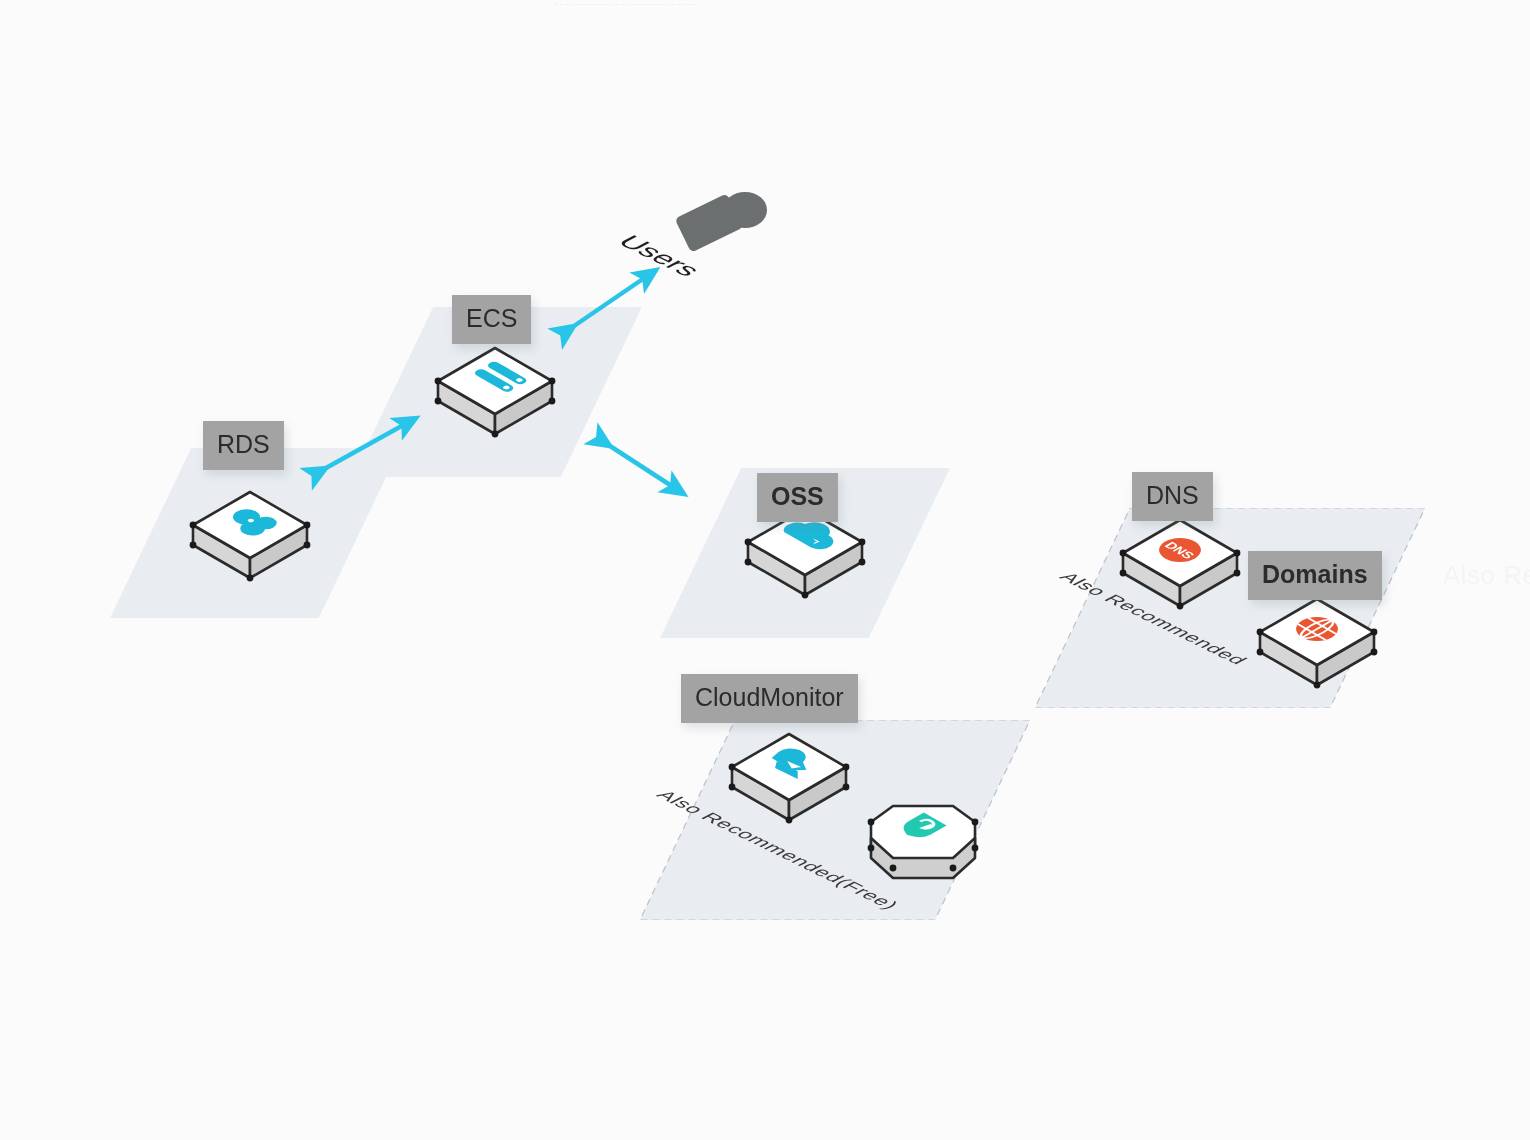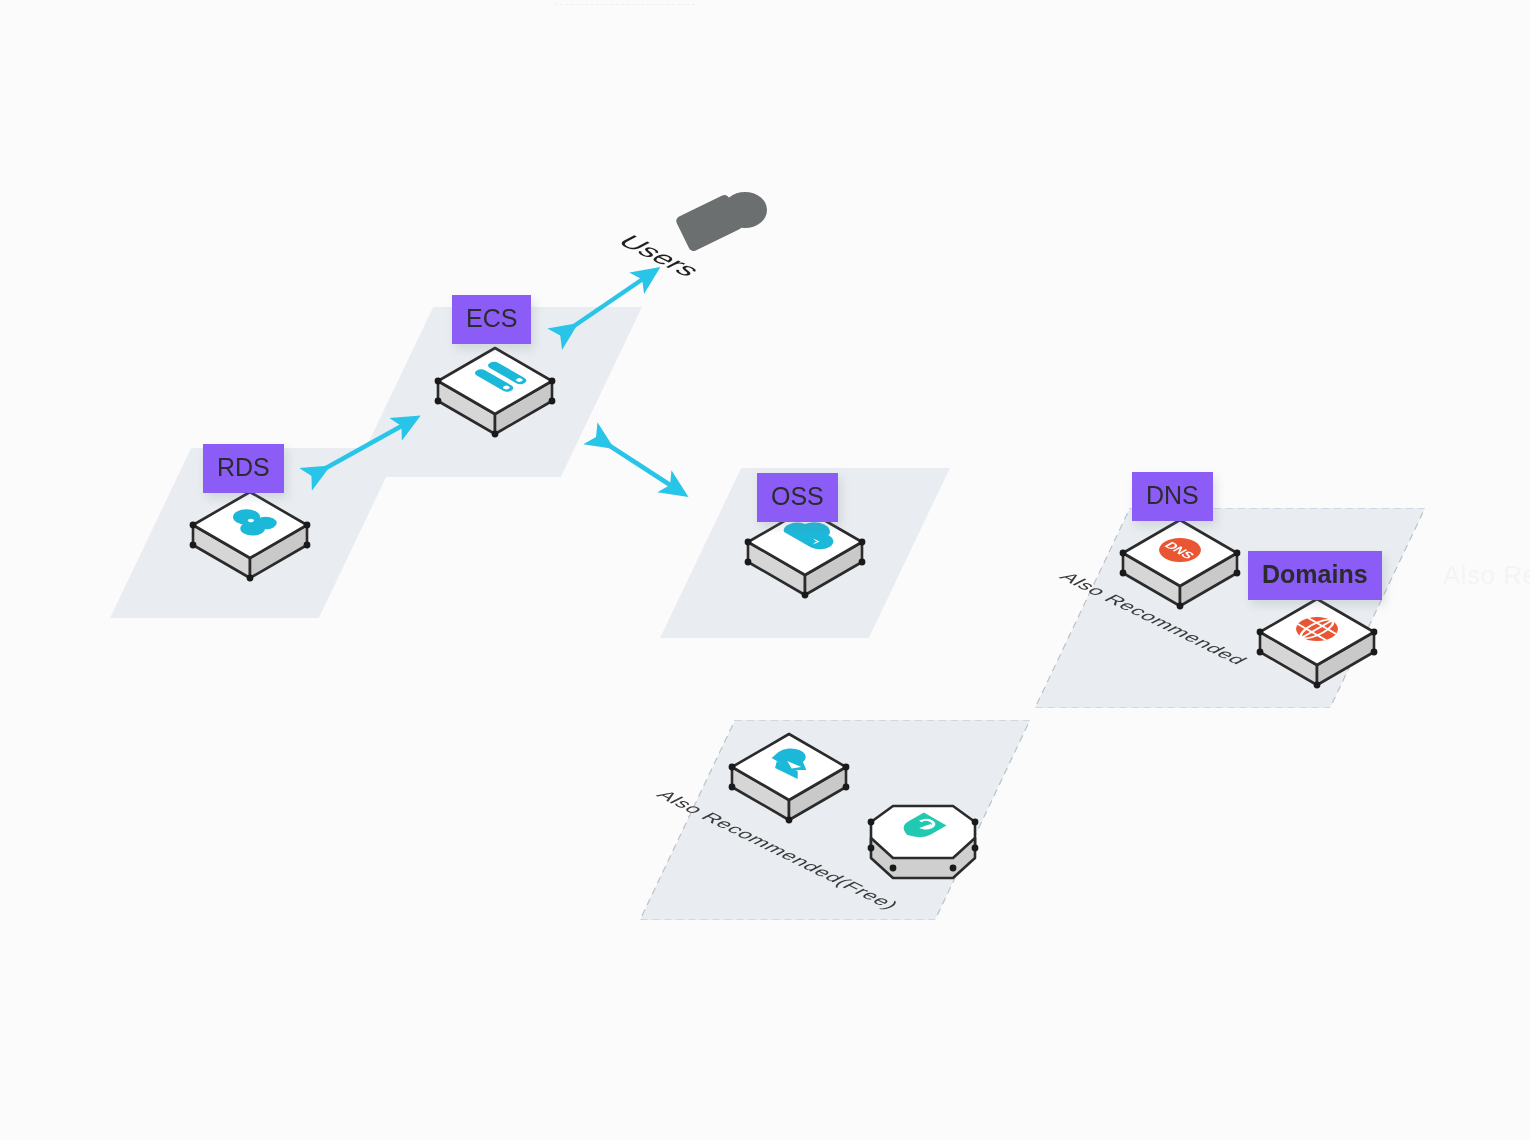--- a/index.html
+++ b/index.html
@@ -32,21 +32,21 @@
   .plane-label.ghost {
     color: #f2f4f6;
     font-size: 26px;
   }
   .node {
     position: absolute;
   }
   .node svg { display: block; overflow: visible; }
   .tag {
     position: absolute;
-    background: #8b5cf6;
+    background: #a3a3a3;
     color: #2b2b2b;
     font-size: 25px;
     line-height: 1;
     padding: 11px 14px 13px 14px;
     white-space: nowrap;
     box-shadow: 3px 5px 9px rgba(120,130,140,0.22);
     z-index: 40;
   }
   .arrow { position: absolute; z-index: 30; }
   .arrow svg { display: block; overflow: visible; }
@@ -162,61 +162,62 @@
       <g transform="translate(67,53)">
         <g transform="matrix(0.87,0.5,-0.87,0.5,0,0)">
           <circle cx="-8" cy="-4" r="11" fill="#1cb8da"></circle>
           <circle cx="9" cy="-9" r="9" fill="#1cb8da"></circle>
           <circle cx="7" cy="4" r="10" fill="#1cb8da"></circle>
           <circle cx="-2" cy="-3" r="2.4" fill="#ffffff"></circle>
         </g>
       </g>
     </svg>
   </div>
-  <div class="tag" style="left:203px; top:444px;">RDS</div>
+  <div class="tag" style="left:203px; top:421px;">RDS</div>
 
   <div class="node" style="left:738px; top:487px; width:135px; height:110px; z-index:25;">
     <svg width="135" height="110" viewBox="0 0 135 110">
       <polygon points="10,55 10,75 67,108 67,88" fill="#d6d6d6" stroke="#2b2b2b" stroke-width="2.6" stroke-linejoin="round"></polygon>
       <polygon points="67,88 67,108 124,75 124,55" fill="#c9c9c9" stroke="#2b2b2b" stroke-width="2.6" stroke-linejoin="round"></polygon>
       <polygon points="67,22 10,55 67,88 124,55" fill="#ffffff" stroke="#2b2b2b" stroke-width="2.6" stroke-linejoin="round"></polygon>
       <circle cx="10" cy="55" r="3.4" fill="#1a1a1a"></circle>
       <circle cx="124" cy="55" r="3.4" fill="#1a1a1a"></circle>
       <circle cx="10" cy="75" r="3.4" fill="#1a1a1a"></circle>
       <circle cx="124" cy="75" r="3.4" fill="#1a1a1a"></circle>
       <circle cx="67" cy="108" r="3.4" fill="#1a1a1a"></circle>
       <g transform="translate(67,53)">
         <g transform="matrix(0.87,0.5,-0.87,0.5,0,0)">
           <path d="M-20,4 a11,11 0 0,1 4,-20 a13,13 0 0,1 25,-2 a10,10 0 0,1 2,22 Z" fill="#1cb8da"></path>
           <path d="M-3,6 L9,-5 L3,-6 L10,-7 L9,0 L8,-4 Z" fill="#ffffff"></path>
         </g>
       </g>
     </svg>
   </div>
-  <div class="tag" style="left:757px; top:473px;">OSS</div>
+  <div class="tag" style="left:757px; top:473px;font-weight:bold;">OSS</div>
 
   <div class="node" style="left:722px; top:712px; width:135px; height:110px; z-index:25;">
     <svg width="135" height="110" viewBox="0 0 135 110">
       <polygon points="10,55 10,75 67,108 67,88" fill="#d6d6d6" stroke="#2b2b2b" stroke-width="2.6" stroke-linejoin="round"></polygon>
       <polygon points="67,88 67,108 124,75 124,55" fill="#c9c9c9" stroke="#2b2b2b" stroke-width="2.6" stroke-linejoin="round"></polygon>
       <polygon points="67,22 10,55 67,88 124,55" fill="#ffffff" stroke="#2b2b2b" stroke-width="2.6" stroke-linejoin="round"></polygon>
       <circle cx="10" cy="55" r="3.4" fill="#1a1a1a"></circle>
       <circle cx="124" cy="55" r="3.4" fill="#1a1a1a"></circle>
       <circle cx="10" cy="75" r="3.4" fill="#1a1a1a"></circle>
       <circle cx="124" cy="75" r="3.4" fill="#1a1a1a"></circle>
       <circle cx="67" cy="108" r="3.4" fill="#1a1a1a"></circle>
       <g transform="translate(67,52)">
         <g transform="matrix(0.87,0.5,-0.87,0.5,0,0)">
           <path d="M-18,-6 a12,12 0 0,1 24,-4 l10,6 l-8,8 l-24,0 Z" fill="#1cb8da"></path>
           <path d="M-10,4 l22,-2 l8,8 l-24,2 Z" fill="#1cb8da"></path>
           <path d="M-4,-2 L10,-4 L6,3 Z" fill="#ffffff"></path>
         </g>
       </g>
     </svg>
   </div>
+  <div class="tag" style="left:681px; top:674px;">CloudMonitor</div>
 
   <div class="node" style="left:857px; top:782px; width:135px; height:110px; z-index:25;">
     <svg width="135" height="110" viewBox="0 0 135 110">
       <polygon points="14,30 14,56 36,76 96,76 118,56 118,30 96,14 36,14" fill="#ffffff" stroke="#2b2b2b" stroke-width="2.6" stroke-linejoin="round" transform="translate(0,10)"></polygon>
       <polygon points="14,56 14,76 36,96 96,96 118,76 118,56 96,76 36,76" fill="#cfcfcf" stroke="#2b2b2b" stroke-width="2.6" stroke-linejoin="round"></polygon>
       <circle cx="14" cy="40" r="3.4" fill="#1a1a1a"></circle>
       <circle cx="118" cy="40" r="3.4" fill="#1a1a1a"></circle>
       <circle cx="14" cy="66" r="3.4" fill="#1a1a1a"></circle>
       <circle cx="118" cy="66" r="3.4" fill="#1a1a1a"></circle>
       <circle cx="36" cy="86" r="3.4" fill="#1a1a1a"></circle>

